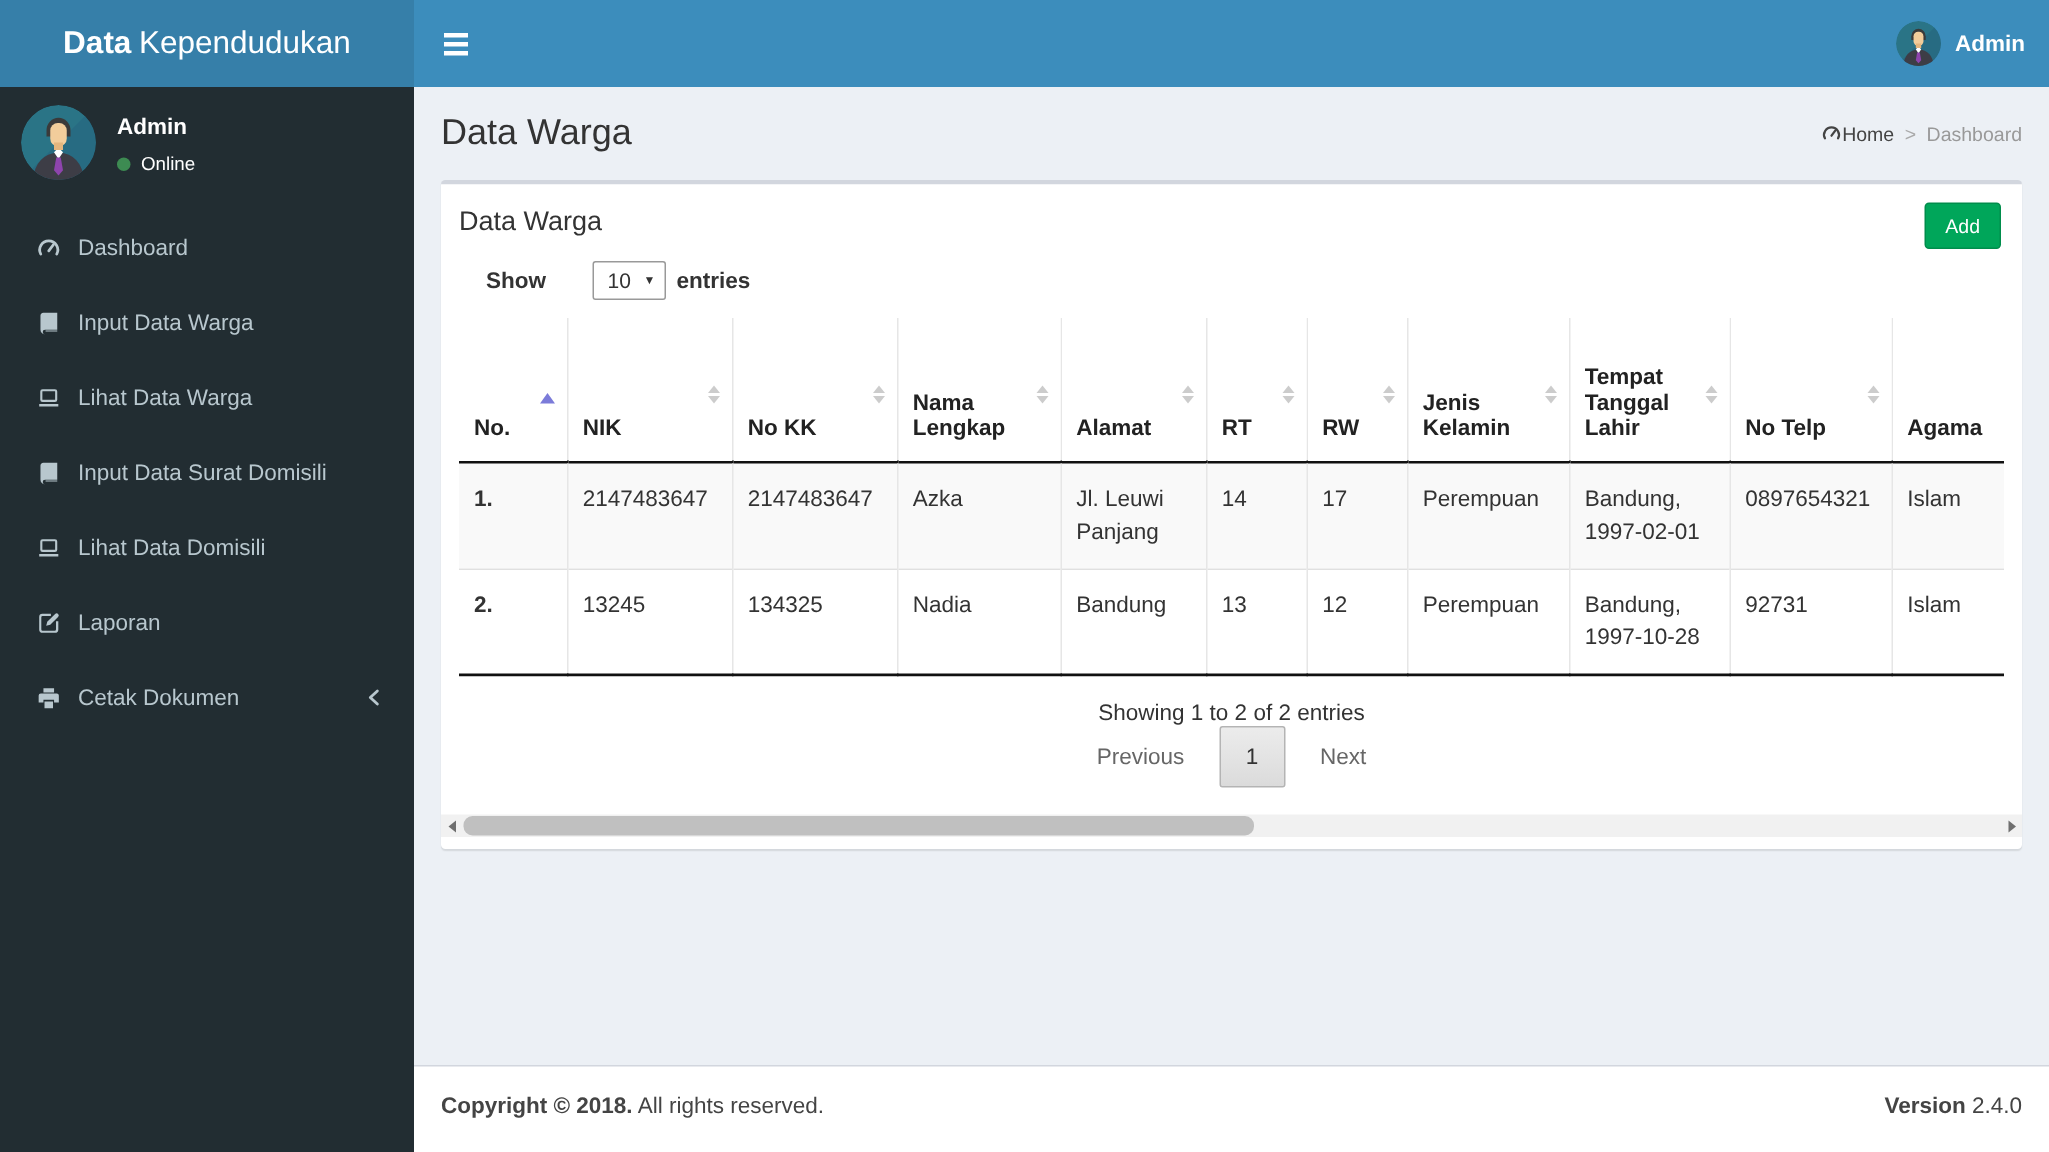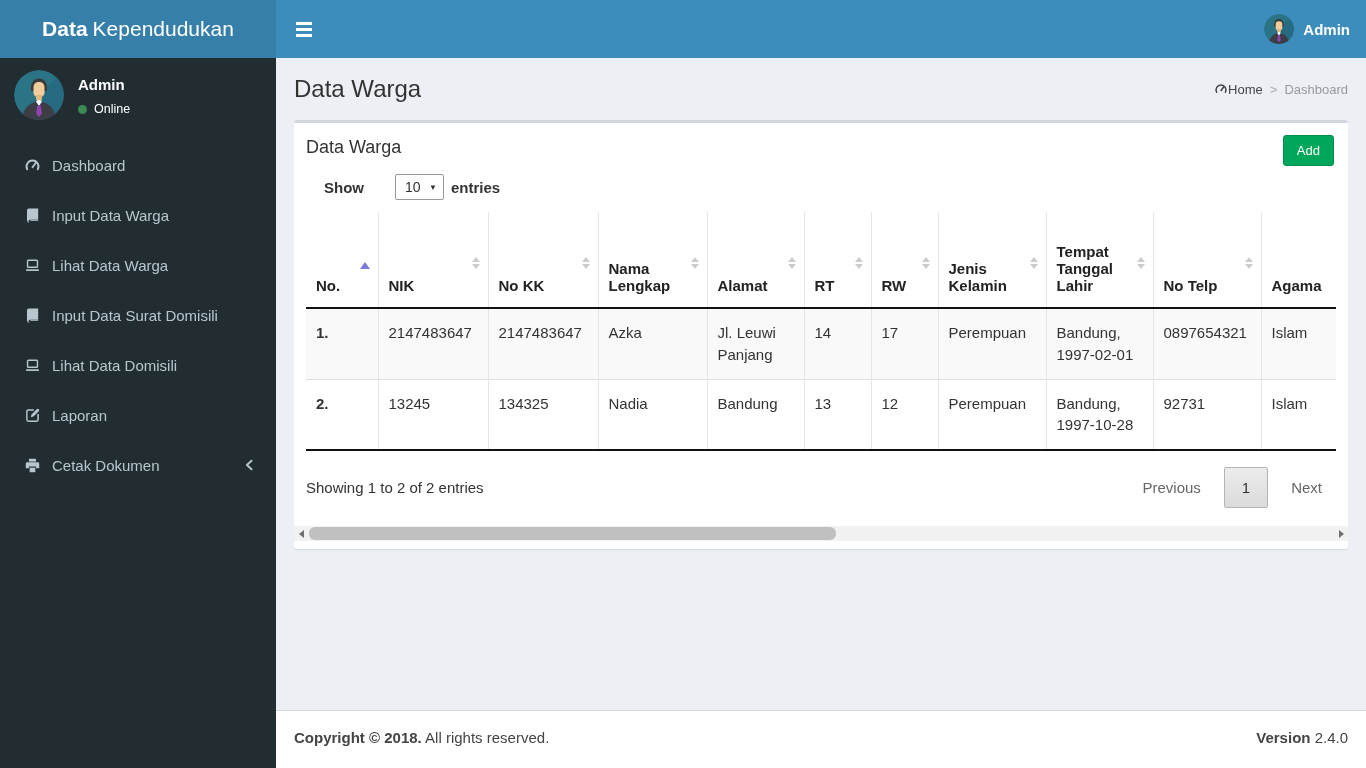--- a/index.html
+++ b/index.html
@@ -79,21 +79,21 @@
   table.dataTable tbody tr:nth-child(even) { background:#fff; }
   table.dataTable tbody tr + tr td { border-top:1px solid #e0e0e0; }
   table.dataTable td:first-child { font-weight:bold; }
   .sorters { position:absolute; right:8px; bottom:38px; display:flex; flex-direction:column; gap:2px; }
   .tri-up { width:0; height:0; border-left:4px solid transparent; border-right:4px solid transparent;
     border-bottom:5px solid #ccc; }
   .tri-down { width:0; height:0; border-left:4px solid transparent; border-right:4px solid transparent;
     border-top:5px solid #ccc; }
   th.sorted-asc .tri-up { border-left-width:5px; border-right-width:5px; border-bottom:7px solid #7b7bd9; }
 
-  .dt-footer { display:flex; justify-content:space-between; align-items:center; padding:16px 0 6px; }
+  .dt-footer { display:flex; justify-content:space-between; align-items:center; padding:16px 0 6px;flex-direction:column; }
   .dt-info { font-size:15px; color:#333; }
   .dt-paginate { display:flex; align-items:center; }
   .dt-paginate .pg-link { color:#666; padding:10px 14px; cursor:pointer; font-size:15px; }
   .dt-paginate .pg-current { border:1px solid #b4b4b4; border-radius:2px; margin:0 9px;
     background:linear-gradient(#ececec,#dbdbdb); color:#333; padding:11px 17px; cursor:pointer; font-size:15px; }
 
   .hscrollbar { position:relative; margin:12px -12px 0; height:15px; background:#f1f1f1; }
   .hs-thumb { position:absolute; left:15px; top:1px; height:13px; width:50%; background:#c0c0c0;
     border-radius:6px; cursor:grab; }
   .hs-arrow { position:absolute; top:0; width:14px; height:15px; display:flex; align-items:center;

